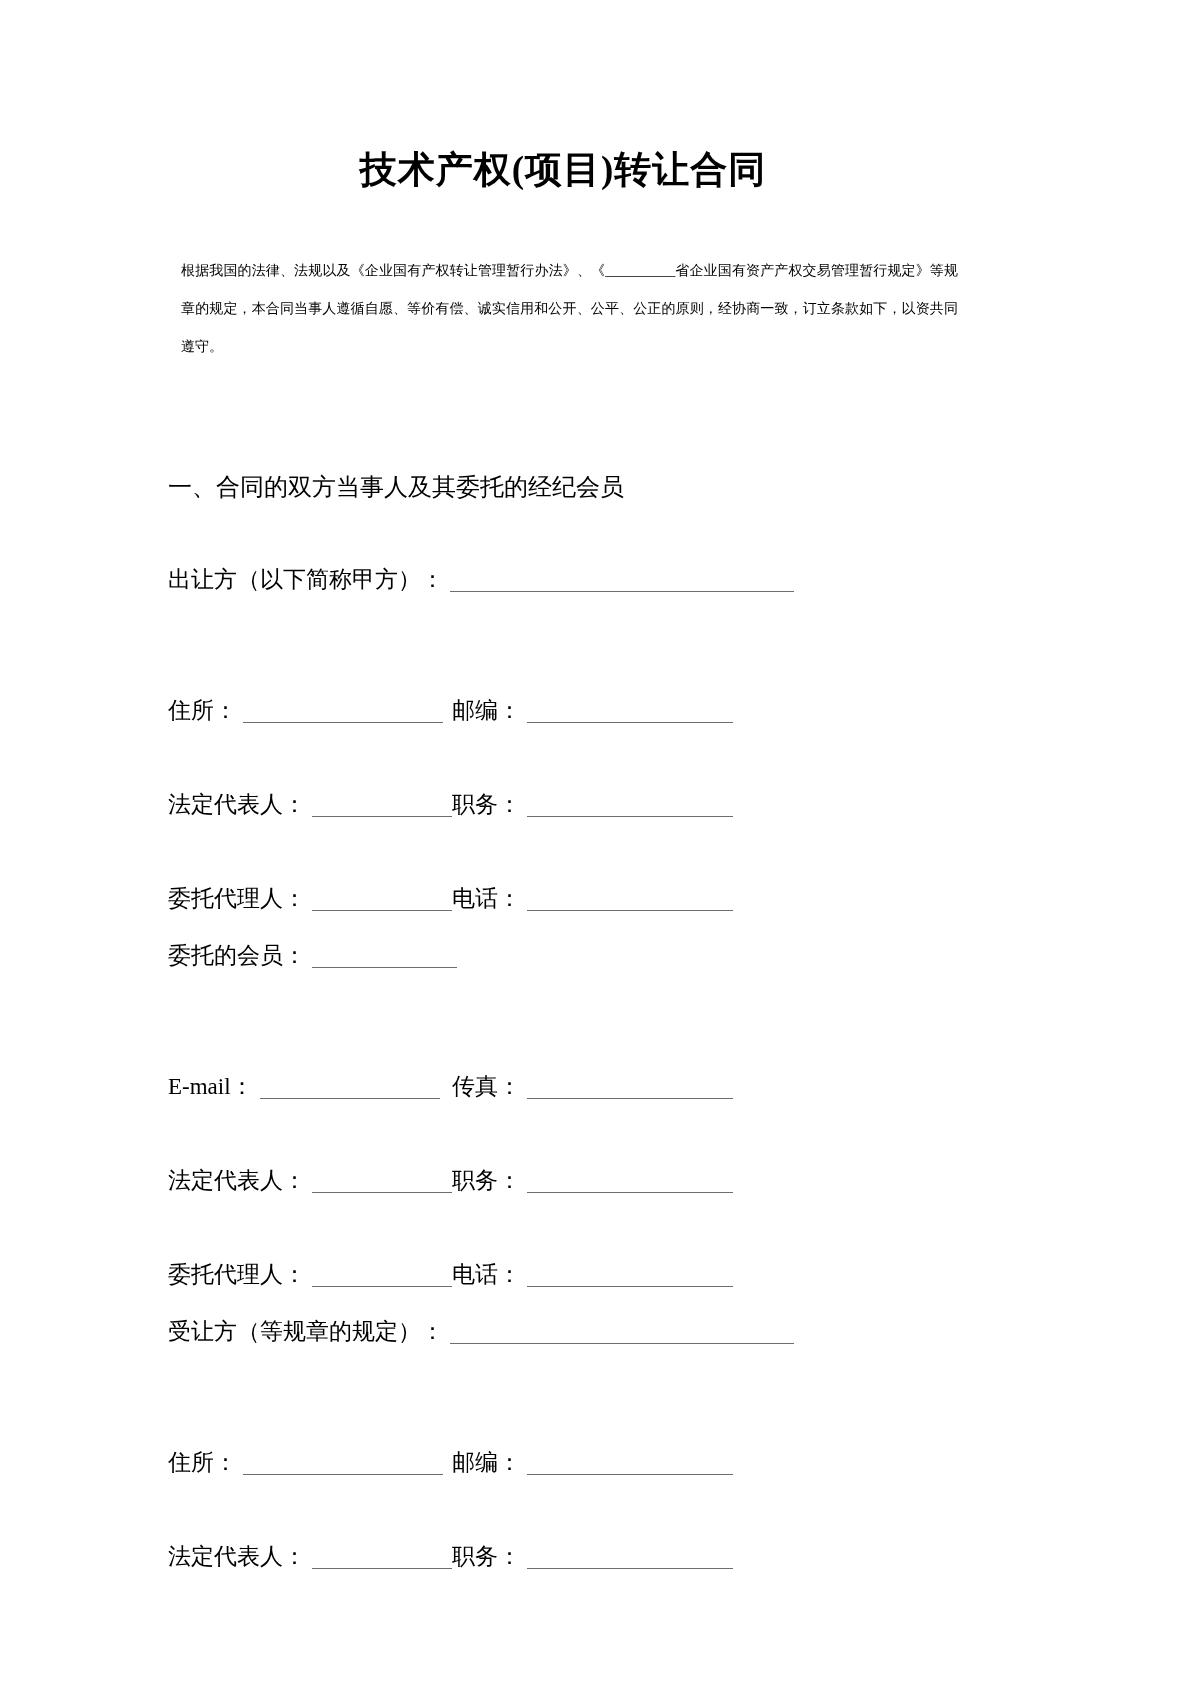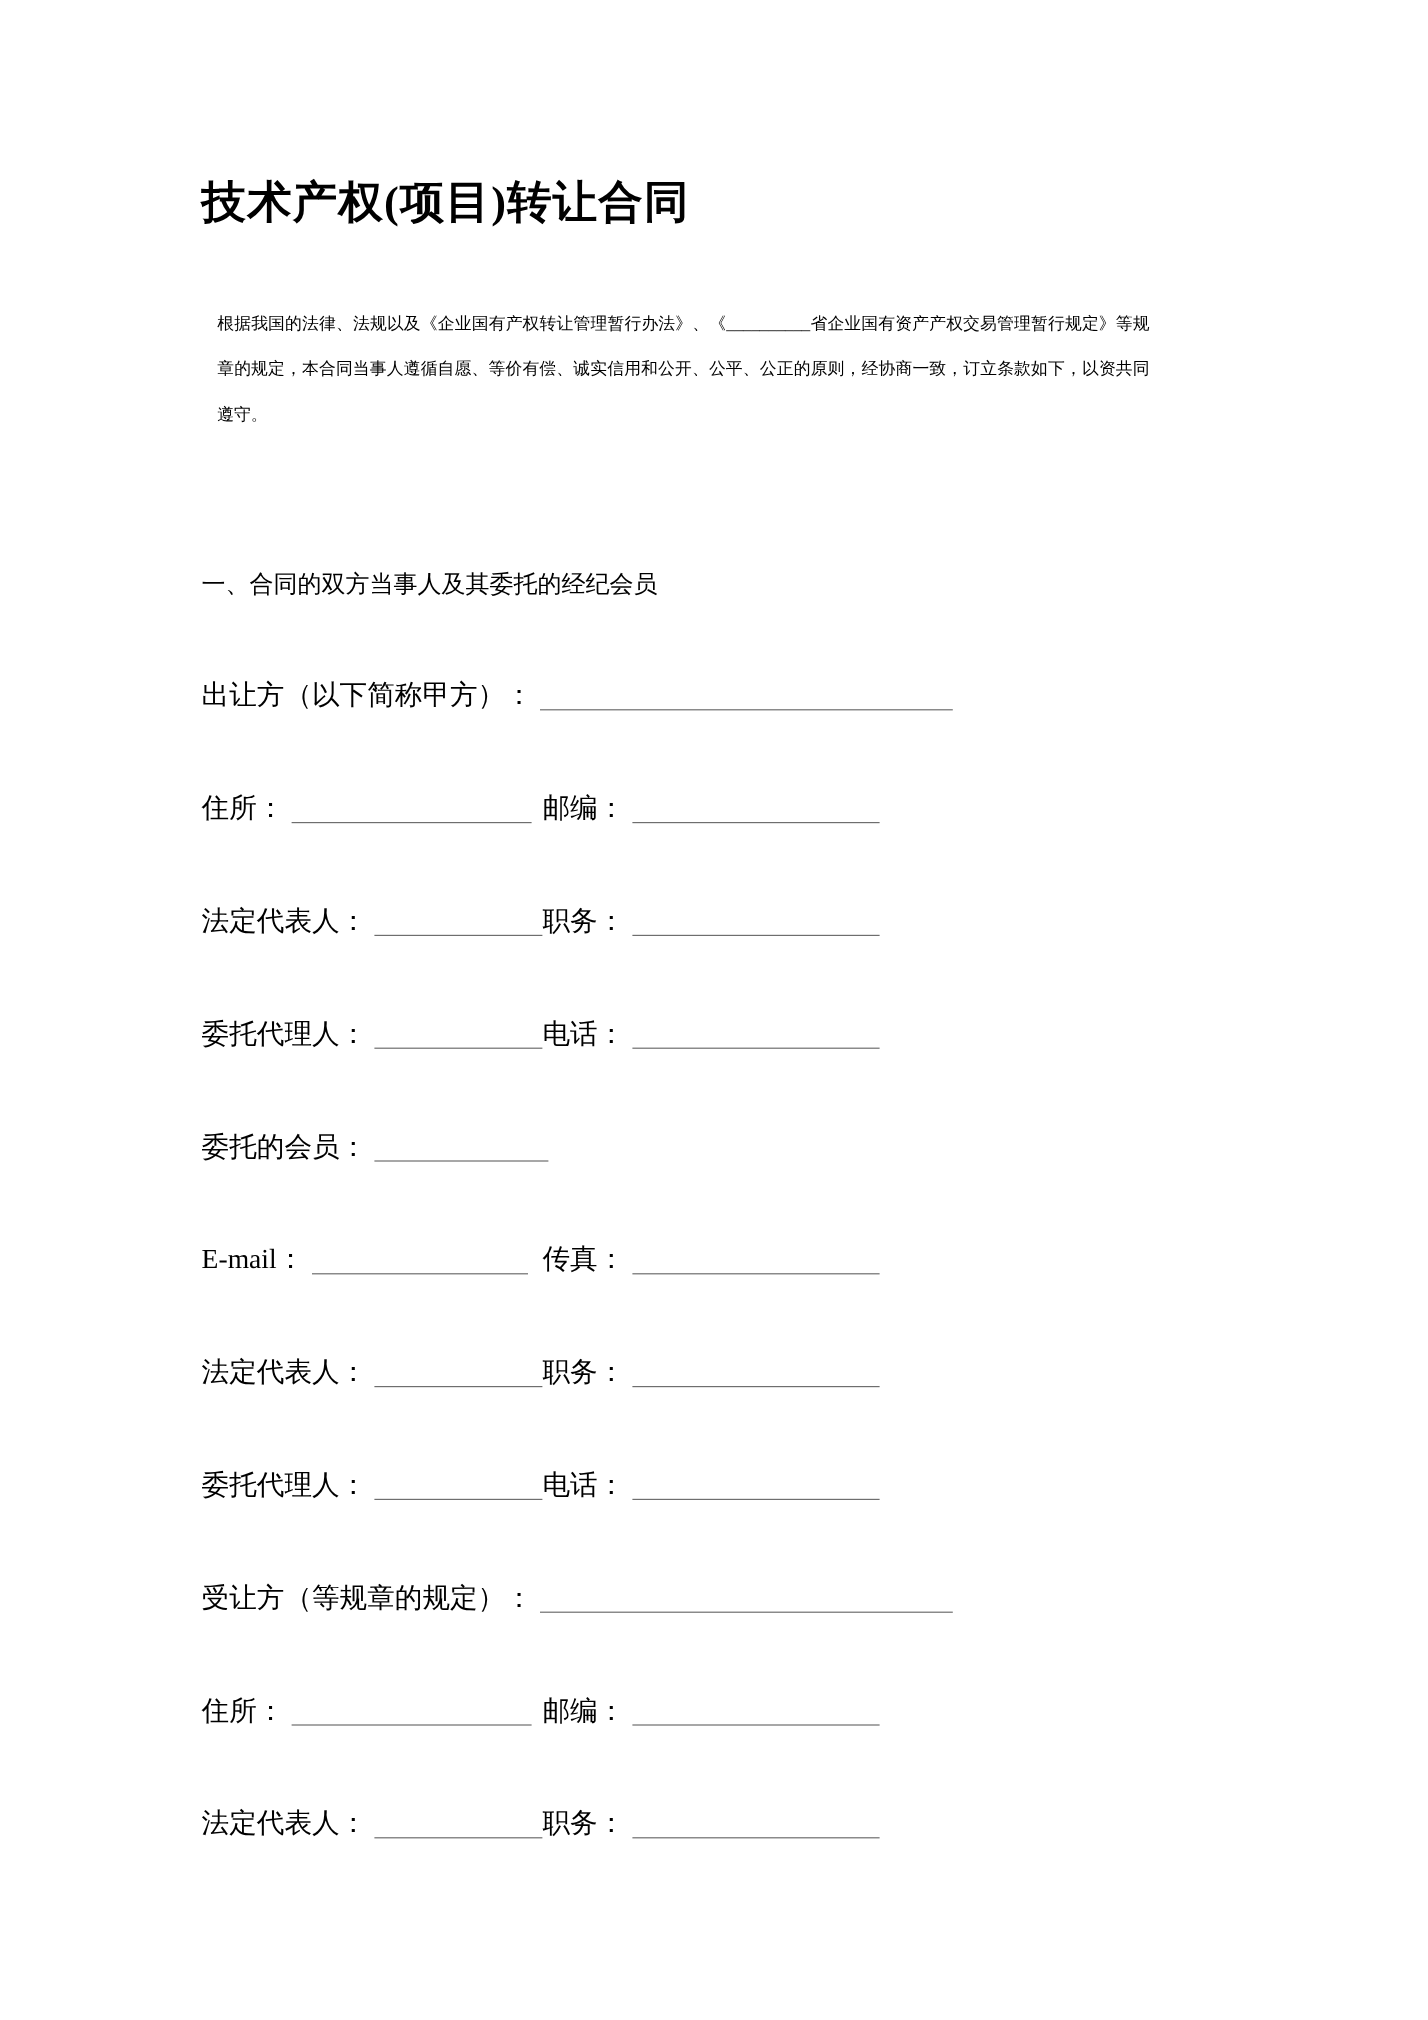--- a/index.html
+++ b/index.html
@@ -22,47 +22,48 @@
     left: 168px;
     top: 0;
     width: 790px;
   }
   .doc-title {
     margin: 0;
     padding-top: 148px;
     font-size: 37px;
     line-height: 44px;
     font-weight: bold;
+    text-align: center;
     letter-spacing: 1px;
   }
   .intro {
     margin: 60px 0 0 13px;
     font-size: 14px;
     line-height: 38px;
     text-align: justify;
     word-break: break-all;
   }
   .section-heading {
     margin: 107px 0 0 0;
-    font-size: 20px;
+    font-size: 24px;
     line-height: 28px;
     font-weight: normal;
   }
   .form-row {
     margin-top: 66px;
     font-size: 23px;
     line-height: 28px;
     height: 28px;
     display: flex;
     align-items: baseline;
     white-space: nowrap;
   }
   .form-row.first { margin-top: 65px; }
   .field { display: inline-block; }
-  .field.col1 { width: 284px; flex: none; }
+  .field.col1 { width: 284px; flex: none; margin-top: 37px; }
   .blank {
     display: inline-block;
     height: 22px;
     margin-left: 6px;
     border-bottom: 1px solid #6e6e6e;
     vertical-align: text-bottom;
   }
   .blank.w-xl { width: 344px; }
   .blank.w-l  { width: 200px; }
   .blank.w-l2 { width: 206px; }

